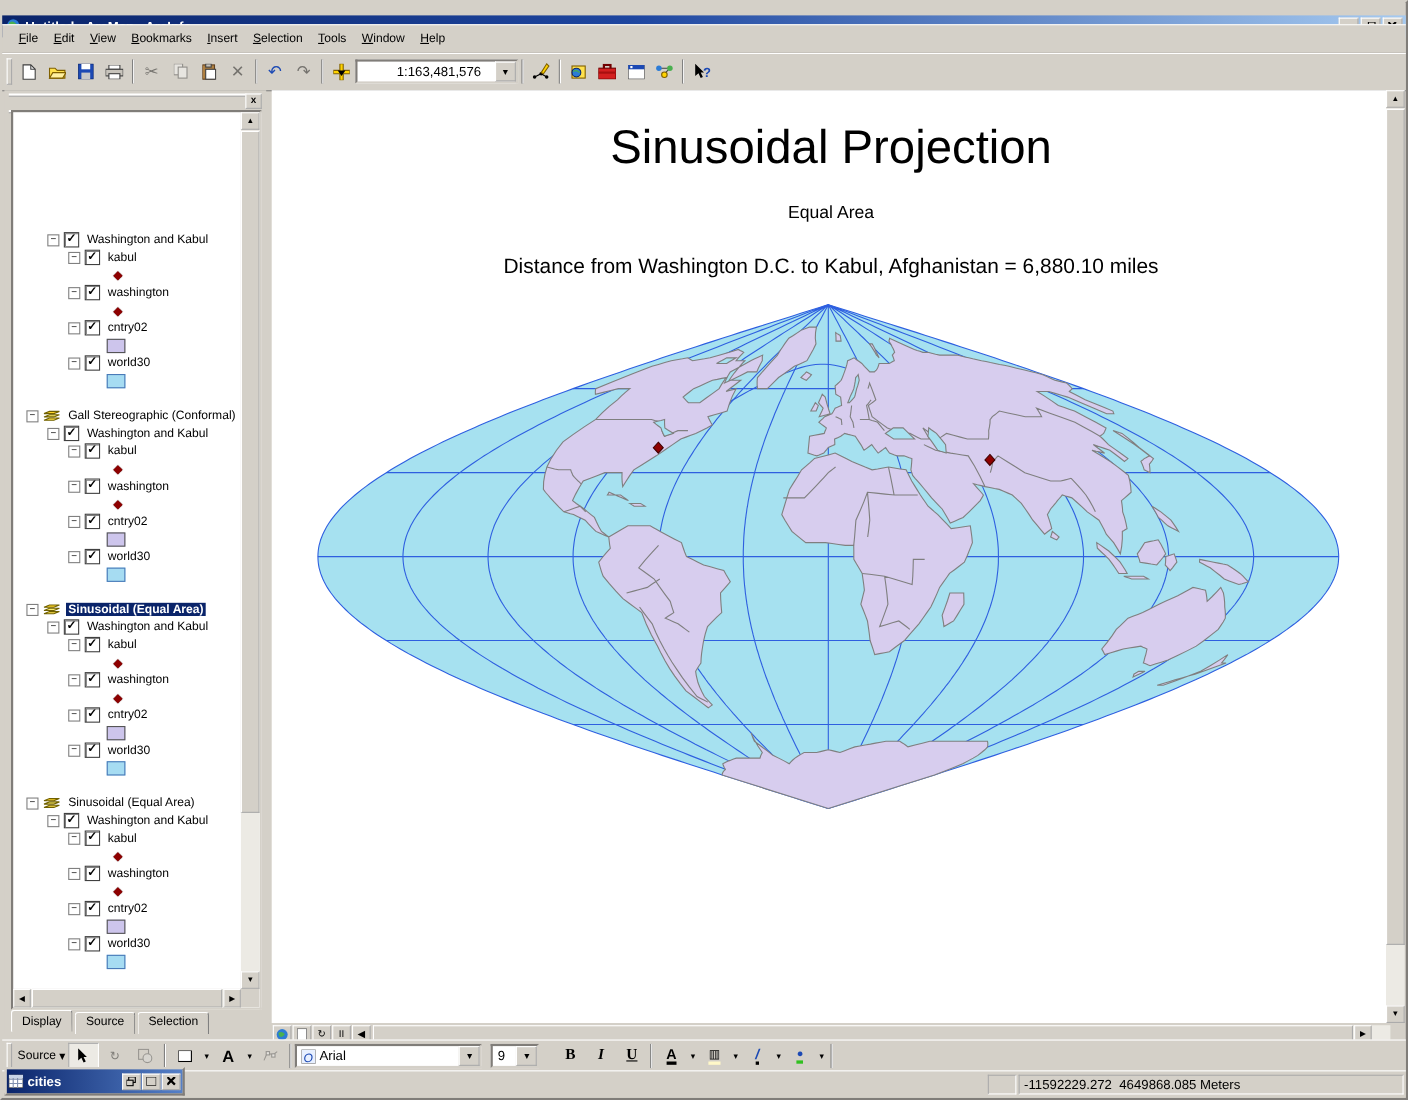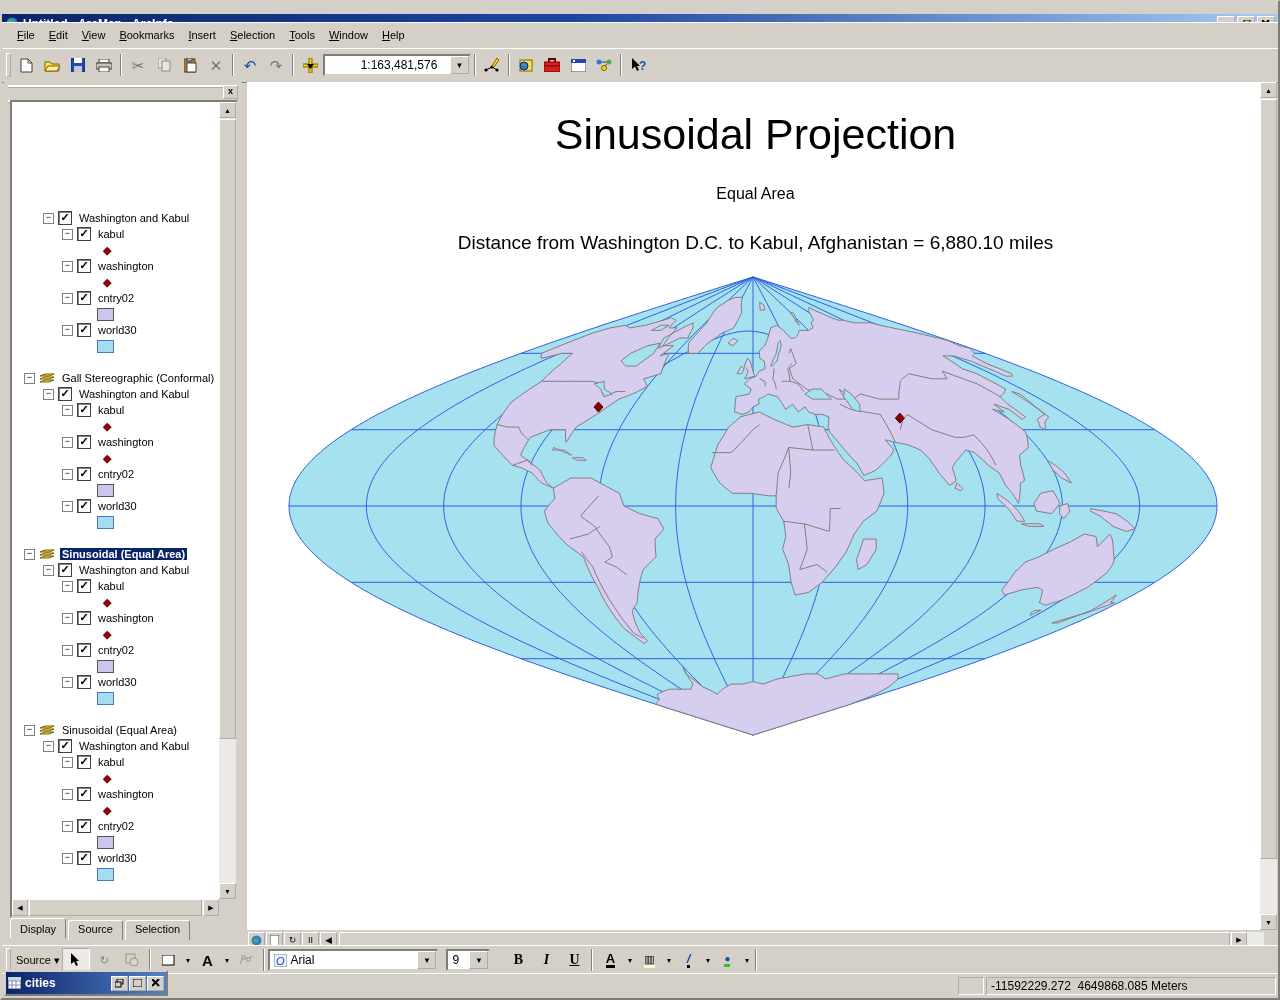--- a/index.html
+++ b/index.html
@@ -591,21 +591,21 @@
     <span class="dbtn">
         <span style="display:inline-block;border-bottom:3px solid #30C020;line-height:10px;color:#1C49B4;font-size:10px">●</span>
       </span>
     <span class="ddrop">▾</span>
     <span class="tsep"></span>
   </div>
 
   <div class="statusbar">
     <span style="flex:1"></span>
     <span class="status-cell" style="width:26px;margin-right:2px"></span>
-    <span class="status-cell" style="width:290px;margin-right:2px;white-space:pre">-11592229.272  4649868.085 Meters</span>
+    <span class="status-cell" style="width:350px;margin-right:2px;white-space:pre">-11592229.272  4649868.085 Meters</span>
   </div>
 
   <div class="cities">
     <svg width="13" height="12">
         <rect x="0" y="0" width="13" height="12" fill="#fff" stroke="#404040"></rect>
         <path d="M0,4 h13 M0,8 h13 M4,0 v12 M8,0 v12" stroke="#8090B0"></path>
         <rect x="0" y="0" width="13" height="3" fill="#C8D4E8"></rect>
       </svg>
     <span class="ct">cities</span>
     <span class="cb">

